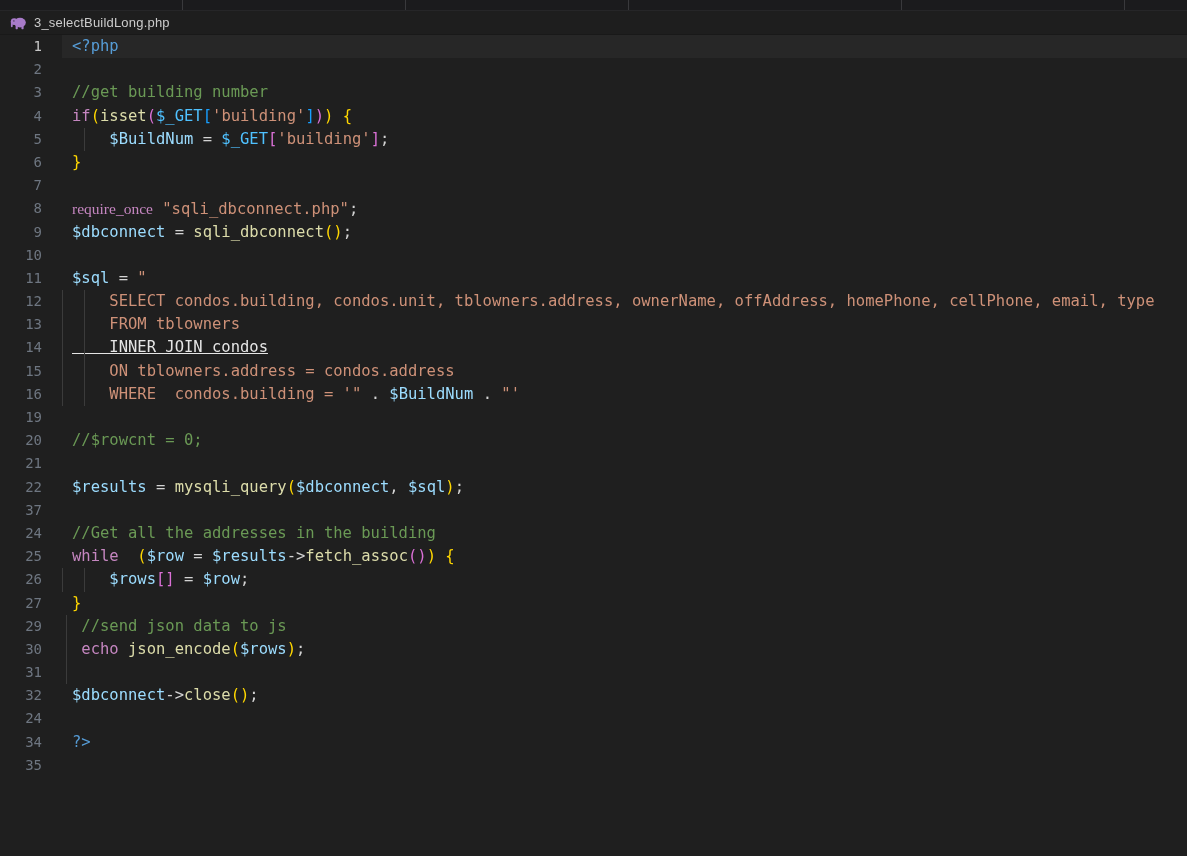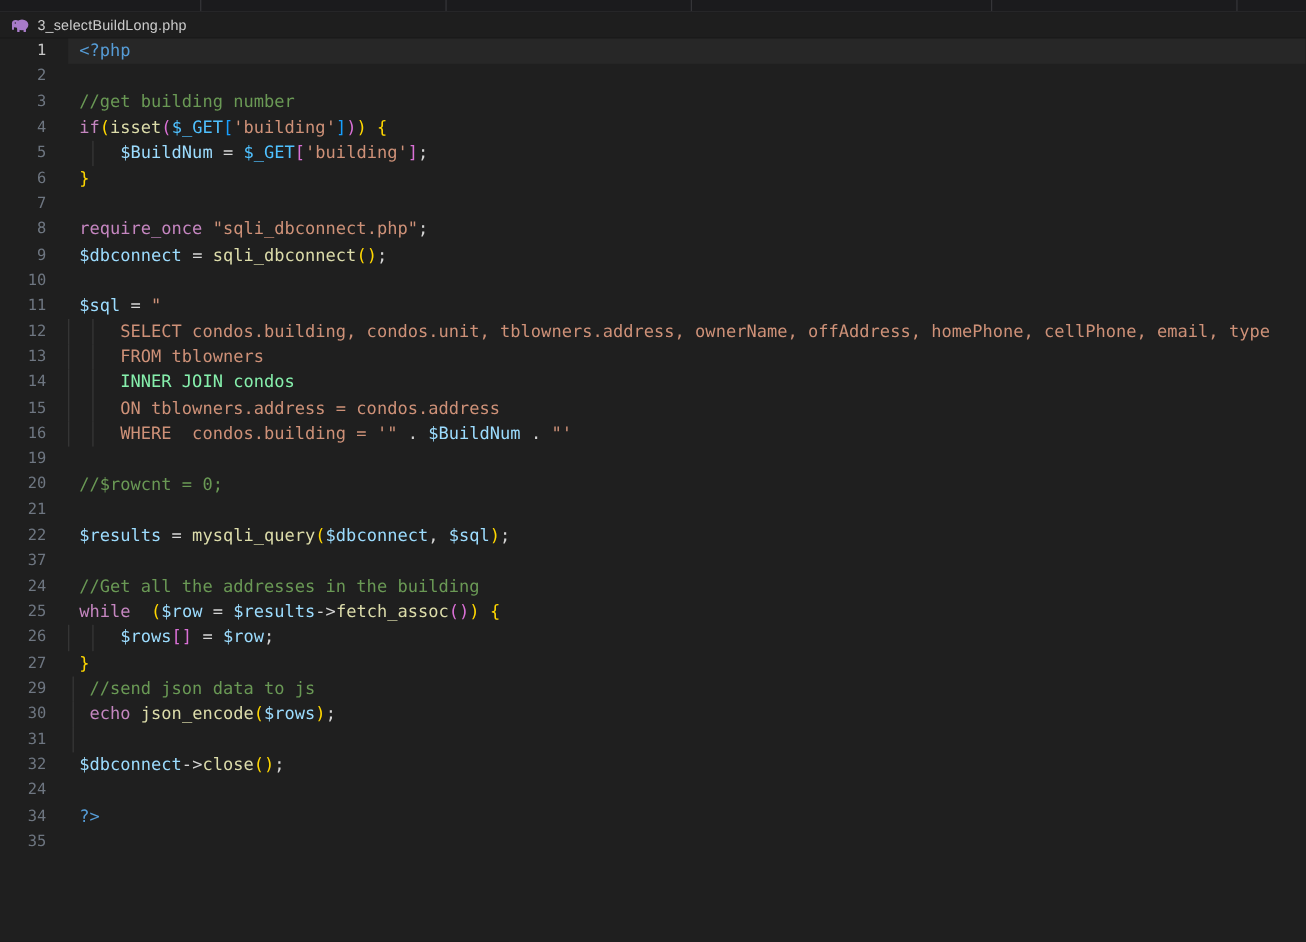--- a/index.html
+++ b/index.html
@@ -56,27 +56,27 @@
 </div>
 
 <div class="editor" id="editor">
     <div class="line hl"><div class="gutter">1</div><div class="content"><span style="color: rgb(86, 156, 214);">&lt;?php</span></div></div>
     <div class="line"><div class="gutter">2</div><div class="content"></div></div>
     <div class="line"><div class="gutter">3</div><div class="content"><span style="color: rgb(106, 153, 85);">//get building number</span></div></div>
     <div class="line"><div class="gutter">4</div><div class="content"><span style="color: rgb(197, 134, 192);">if</span><span style="color: rgb(255, 215, 0);">(</span><span style="color: rgb(220, 220, 170);">isset</span><span style="color: rgb(218, 112, 214);">(</span><span style="color: rgb(79, 193, 255);">$_GET</span><span style="color: rgb(23, 159, 255);">[</span><span style="color: rgb(206, 145, 120);">'building'</span><span style="color: rgb(23, 159, 255);">]</span><span style="color: rgb(218, 112, 214);">)</span><span style="color: rgb(255, 215, 0);">)</span><span style="color: rgb(212, 212, 212);"> </span><span style="color: rgb(255, 215, 0);">{</span></div></div>
     <div class="line"><div class="gutter">5</div><div class="content"><div class="guide" style="left: 22px;"></div><span style="color: rgb(212, 212, 212);">    </span><span style="color: rgb(156, 220, 254);">$BuildNum</span><span style="color: rgb(212, 212, 212);"> = </span><span style="color: rgb(79, 193, 255);">$_GET</span><span style="color: rgb(218, 112, 214);">[</span><span style="color: rgb(206, 145, 120);">'building'</span><span style="color: rgb(218, 112, 214);">]</span><span style="color: rgb(212, 212, 212);">;</span></div></div>
     <div class="line"><div class="gutter">6</div><div class="content"><span style="color: rgb(255, 215, 0);">}</span></div></div>
     <div class="line"><div class="gutter">7</div><div class="content"></div></div>
-    <div class="line"><div class="gutter">8</div><div class="content"><span style="color: rgb(197, 134, 192);">require_once</span><span style="color: rgb(212, 212, 212);"> </span><span style="color: rgb(206, 145, 120);">"sqli_dbconnect.php"</span><span style="color: rgb(212, 212, 212);">;</span></div></div>
+    <div class="line"><div class="gutter">8</div><div class="content"><span style="color: rgb(197, 134, 192); font-family: Liberation Serif, serif;">require_once</span><span style="color: rgb(212, 212, 212);"> </span><span style="color: rgb(206, 145, 120);">"sqli_dbconnect.php"</span><span style="color: rgb(212, 212, 212);">;</span></div></div>
     <div class="line"><div class="gutter">9</div><div class="content"><span style="color: rgb(156, 220, 254);">$dbconnect</span><span style="color: rgb(212, 212, 212);"> = </span><span style="color: rgb(220, 220, 170);">sqli_dbconnect</span><span style="color: rgb(255, 215, 0);">()</span><span style="color: rgb(212, 212, 212);">;</span></div></div>
     <div class="line"><div class="gutter">10</div><div class="content"></div></div>
     <div class="line"><div class="gutter">11</div><div class="content"><span style="color: rgb(156, 220, 254);">$sql</span><span style="color: rgb(212, 212, 212);"> = </span><span style="color: rgb(206, 145, 120);">"</span></div></div>
     <div class="line"><div class="gutter">12</div><div class="content"><div class="guide" style="left: 0px;"></div><div class="guide" style="left: 22px;"></div><span style="color: rgb(206, 145, 120);">    SELECT condos.building, condos.unit, tblowners.address, ownerName, offAddress, homePhone, cellPhone, email, type</span></div></div>
     <div class="line"><div class="gutter">13</div><div class="content"><div class="guide" style="left: 0px;"></div><div class="guide" style="left: 22px;"></div><span style="color: rgb(206, 145, 120);">    FROM tblowners</span></div></div>
-    <div class="line"><div class="gutter">14</div><div class="content"><div class="guide" style="left: 0px;"></div><div class="guide" style="left: 22px;"></div><span style="color: #86efac;">    INNER JOIN condos</span></div></div>
+    <div class="line"><div class="gutter">14</div><div class="content"><div class="guide" style="left: 0px;"></div><div class="guide" style="left: 22px;"></div><span style="color: #e5e5e5; text-decoration: underline;">    INNER JOIN condos</span></div></div>
     <div class="line"><div class="gutter">15</div><div class="content"><div class="guide" style="left: 0px;"></div><div class="guide" style="left: 22px;"></div><span style="color: rgb(206, 145, 120);">    ON tblowners.address = condos.address</span></div></div>
     <div class="line"><div class="gutter">16</div><div class="content"><div class="guide" style="left: 0px;"></div><div class="guide" style="left: 22px;"></div><span style="color: rgb(206, 145, 120);">    WHERE  condos.building = '"</span><span style="color: rgb(212, 212, 212);"> . </span><span style="color: rgb(156, 220, 254);">$BuildNum</span><span style="color: rgb(212, 212, 212);"> . </span><span style="color: rgb(206, 145, 120);">"'</span></div></div>
     <div class="line"><div class="gutter">19</div><div class="content"></div></div>
     <div class="line"><div class="gutter">20</div><div class="content"><span style="color: rgb(106, 153, 85); margin-top: 16px;">//$rowcnt = 0;</span></div></div>
     <div class="line"><div class="gutter">21</div><div class="content"></div></div>
     <div class="line"><div class="gutter">22</div><div class="content"><span style="color: rgb(156, 220, 254);">$results</span><span style="color: rgb(212, 212, 212);"> = </span><span style="color: rgb(220, 220, 170);">mysqli_query</span><span style="color: rgb(255, 215, 0);">(</span><span style="color: rgb(156, 220, 254);">$dbconnect</span><span style="color: rgb(212, 212, 212);">, </span><span style="color: rgb(156, 220, 254);">$sql</span><span style="color: rgb(255, 215, 0);">)</span><span style="color: rgb(212, 212, 212);">;</span></div></div>
     <div class="line"><div class="gutter">37</div><div class="content"></div></div>
     <div class="line"><div class="gutter">24</div><div class="content"><span style="color: rgb(106, 153, 85);">//Get all the addresses in the building</span></div></div>
     <div class="line"><div class="gutter">25</div><div class="content"><span style="color: rgb(197, 134, 192);">while</span><span style="color: rgb(212, 212, 212);">  </span><span style="color: rgb(255, 215, 0);">(</span><span style="color: rgb(156, 220, 254);">$row</span><span style="color: rgb(212, 212, 212);"> = </span><span style="color: rgb(156, 220, 254);">$results</span><span style="color: rgb(212, 212, 212);">-&gt;</span><span style="color: rgb(220, 220, 170);">fetch_assoc</span><span style="color: rgb(218, 112, 214);">()</span><span style="color: rgb(255, 215, 0);">)</span><span style="color: rgb(212, 212, 212);"> </span><span style="color: rgb(255, 215, 0);">{</span></div></div>
     <div class="line"><div class="gutter">26</div><div class="content"><div class="guide" style="left: 0px;"></div><div class="guide" style="left: 22px;"></div><span style="color: rgb(212, 212, 212);">    </span><span style="color: rgb(156, 220, 254);">$rows</span><span style="color: rgb(218, 112, 214);">[]</span><span style="color: rgb(212, 212, 212);"> = </span><span style="color: rgb(156, 220, 254);">$row</span><span style="color: rgb(212, 212, 212);">;</span></div></div>

